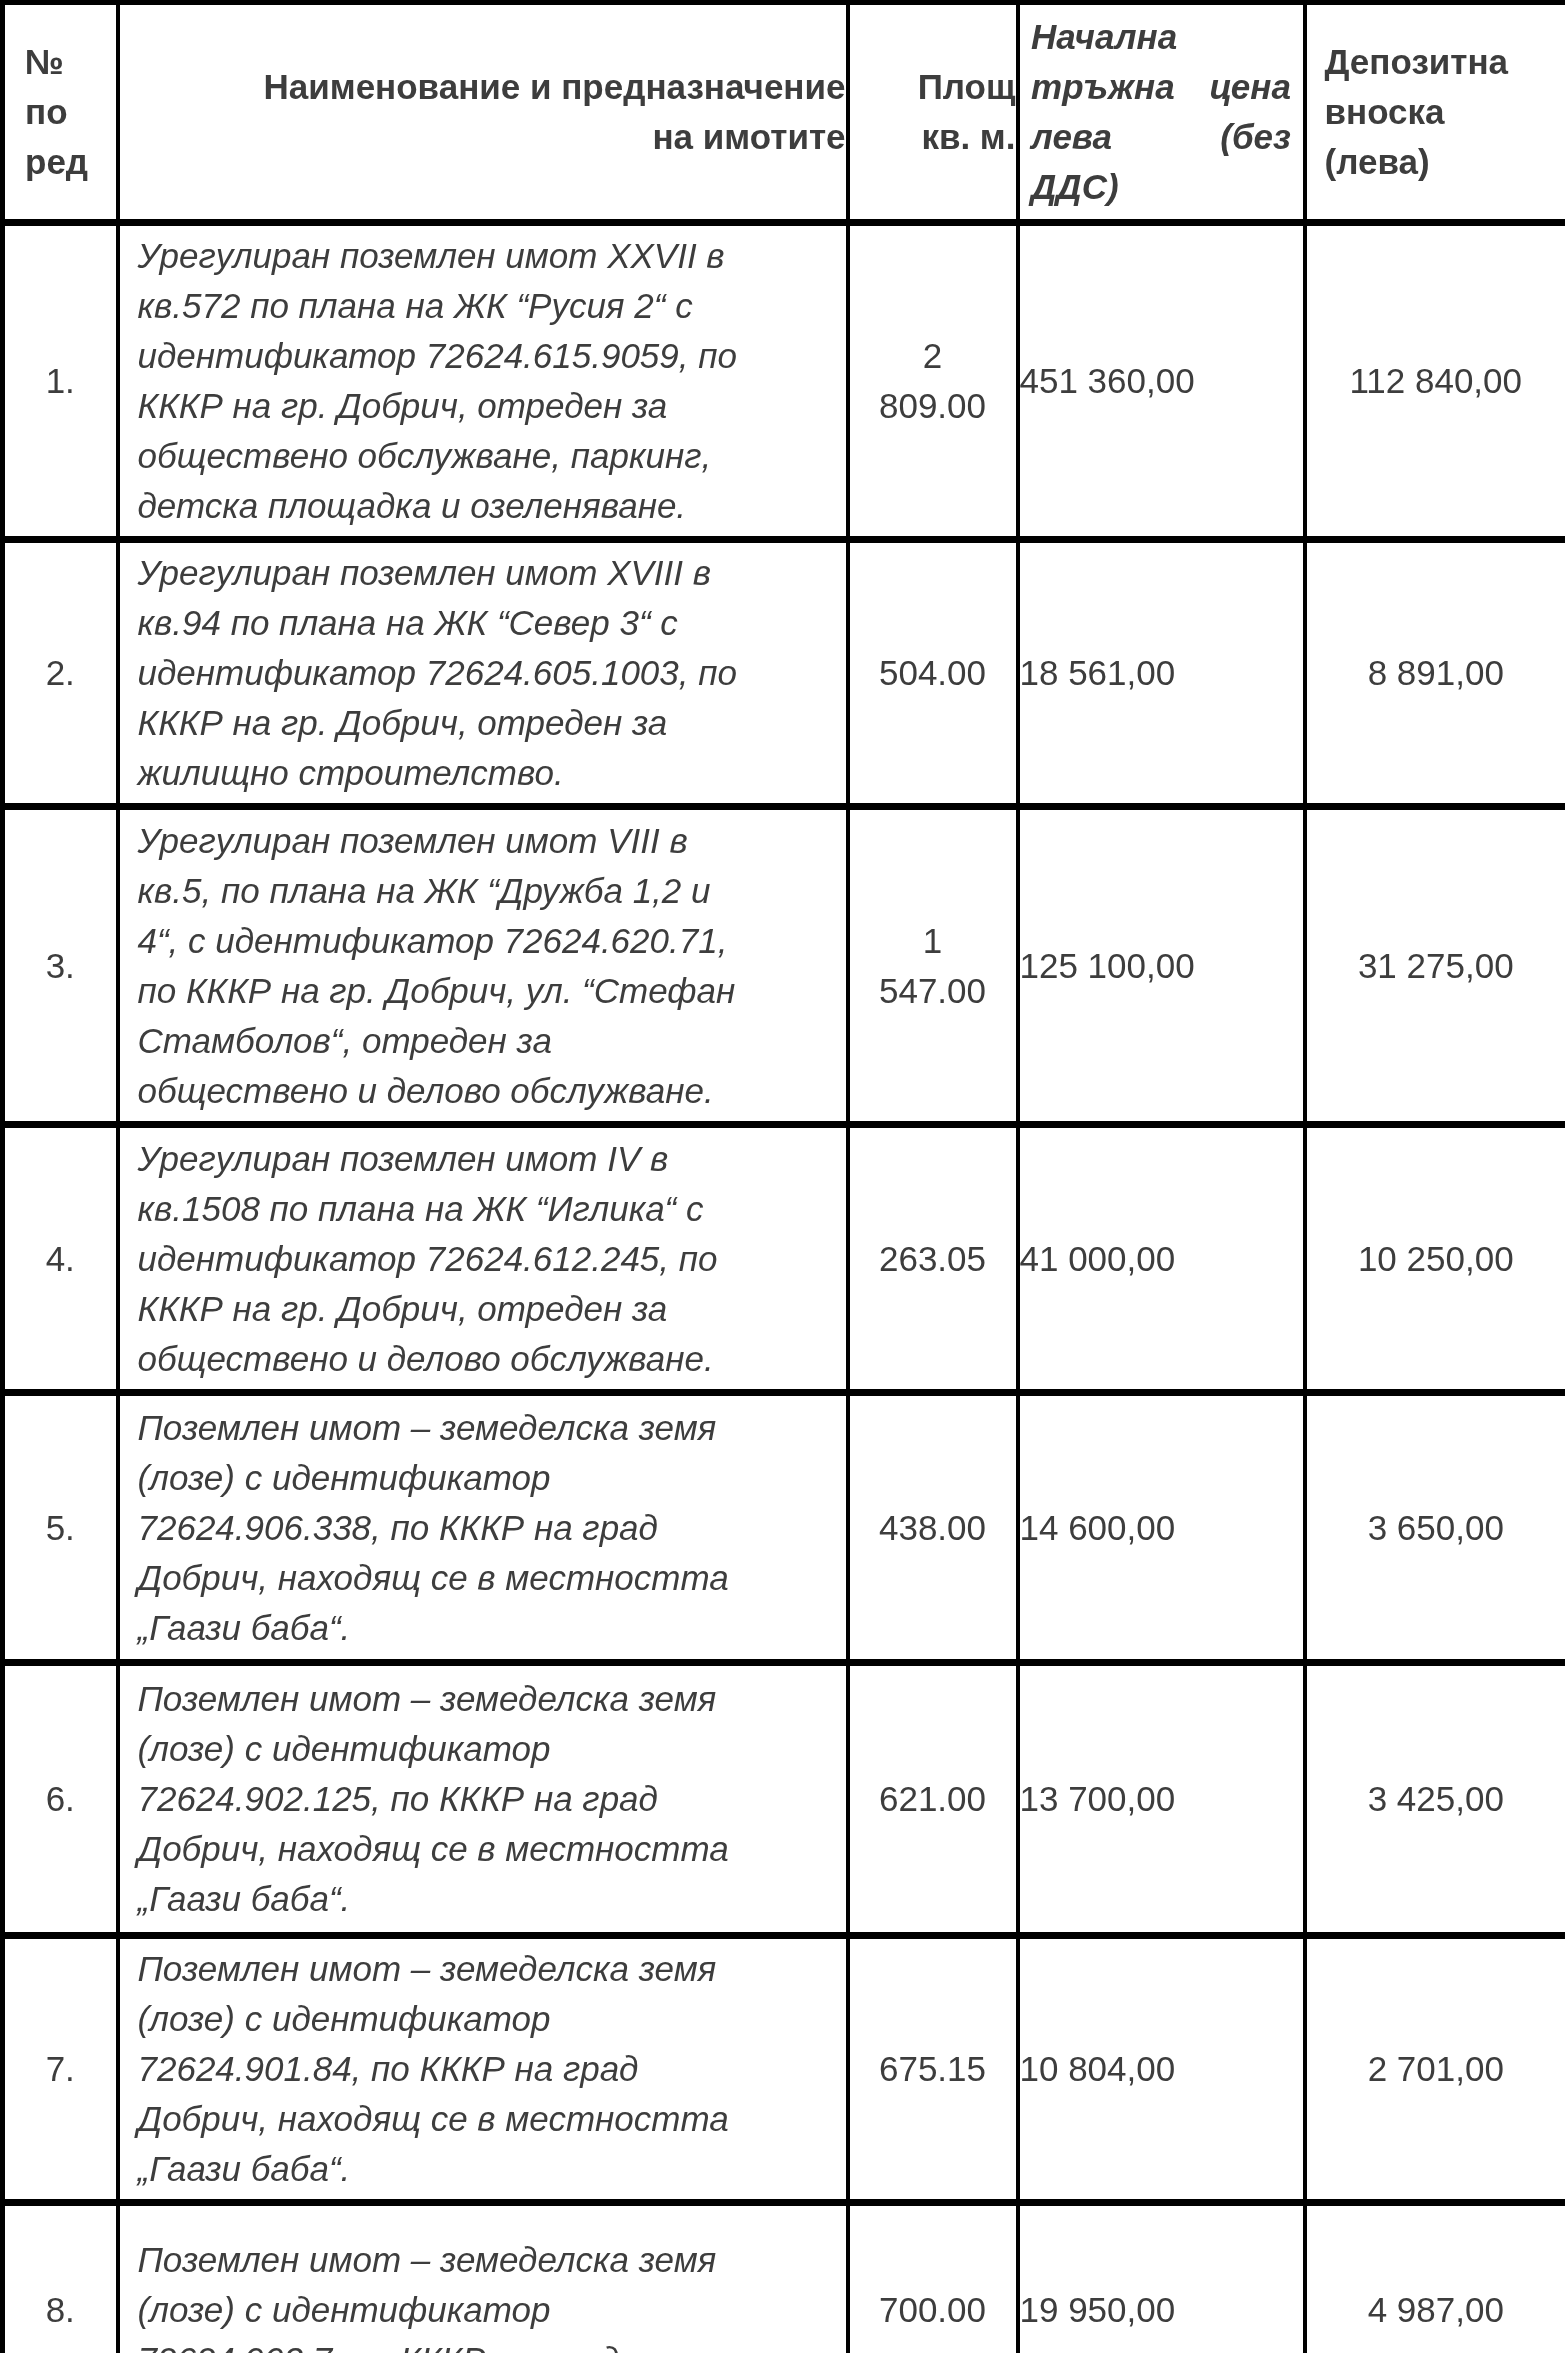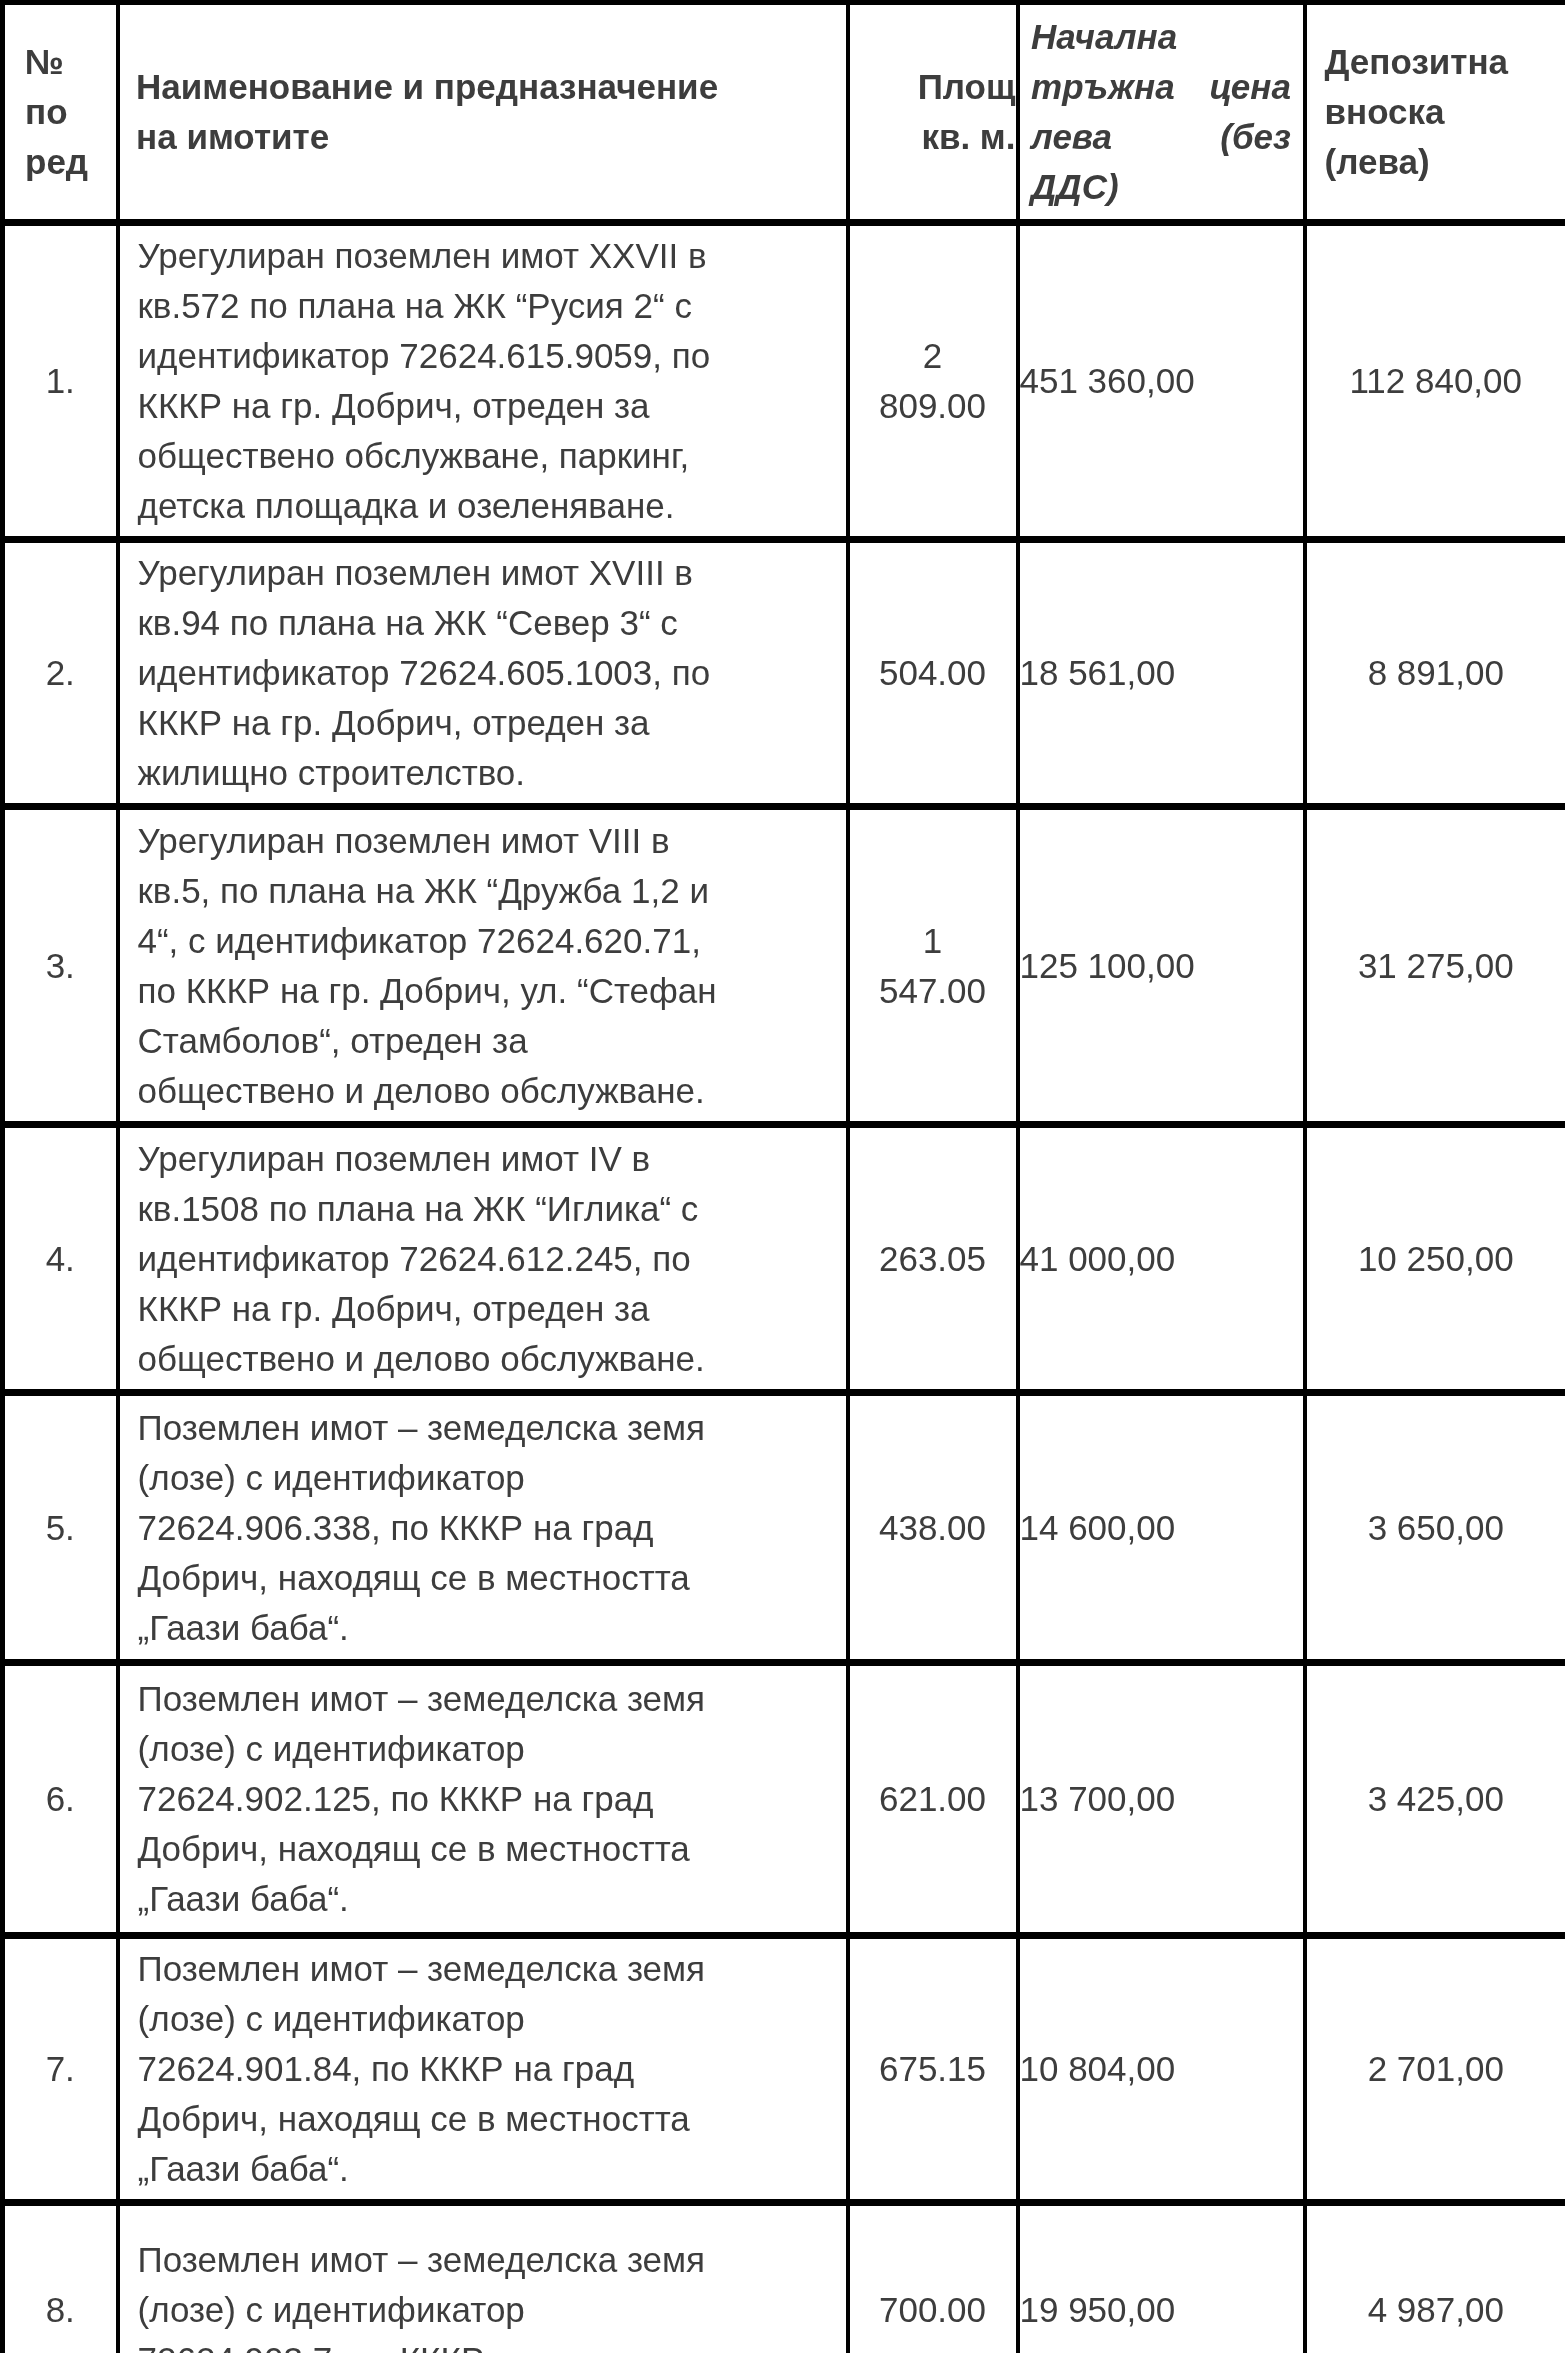--- a/index.html
+++ b/index.html
@@ -37,31 +37,31 @@
     font-size: 35px;
     line-height: 50px;
     vertical-align: middle;
     padding: 0;
     overflow: hidden;
   }
   th { font-weight: bold; }
 
   
   th.hc1 { text-align: left; padding-left: 20px; white-space: pre-line; }
-  th.hc2 { text-align: left; padding-left: 16.6px; white-space: pre-line; }
+  th.hc2 { text-align: right; padding-left: 16.6px; white-space: pre-line; }
   th.hc3 { text-align: right; padding-left: 21.5px; white-space: pre-line; }
   th.hc4 { padding: 0 11.6px; }
   th.hc5 { text-align: left; padding-left: 18px; white-space: pre-line; }
 
   .h4line { display: block; text-align: left; font-style: italic; }
   .h4line.spread { display: flex; justify-content: space-between; gap: 24px; }
 
   
   td.bc1 { text-align: center; }
-  td.bc2 { text-align: left; padding: 5px 16.6px 5px 18px; white-space: pre-line; }
+  td.bc2 { text-align: left; padding: 5px 16.6px 5px 18px; white-space: pre-line; font-style: italic; }
   td.bc3 { text-align: center; white-space: pre-line; }
   td.bc4 { text-align: left; white-space: pre-line; }
   td.bc5 { text-align: center; white-space: pre-line; }
 </style>
 </head>
 <body>
 
 <div class="page">
   <table class="auction">
     <colgroup>

